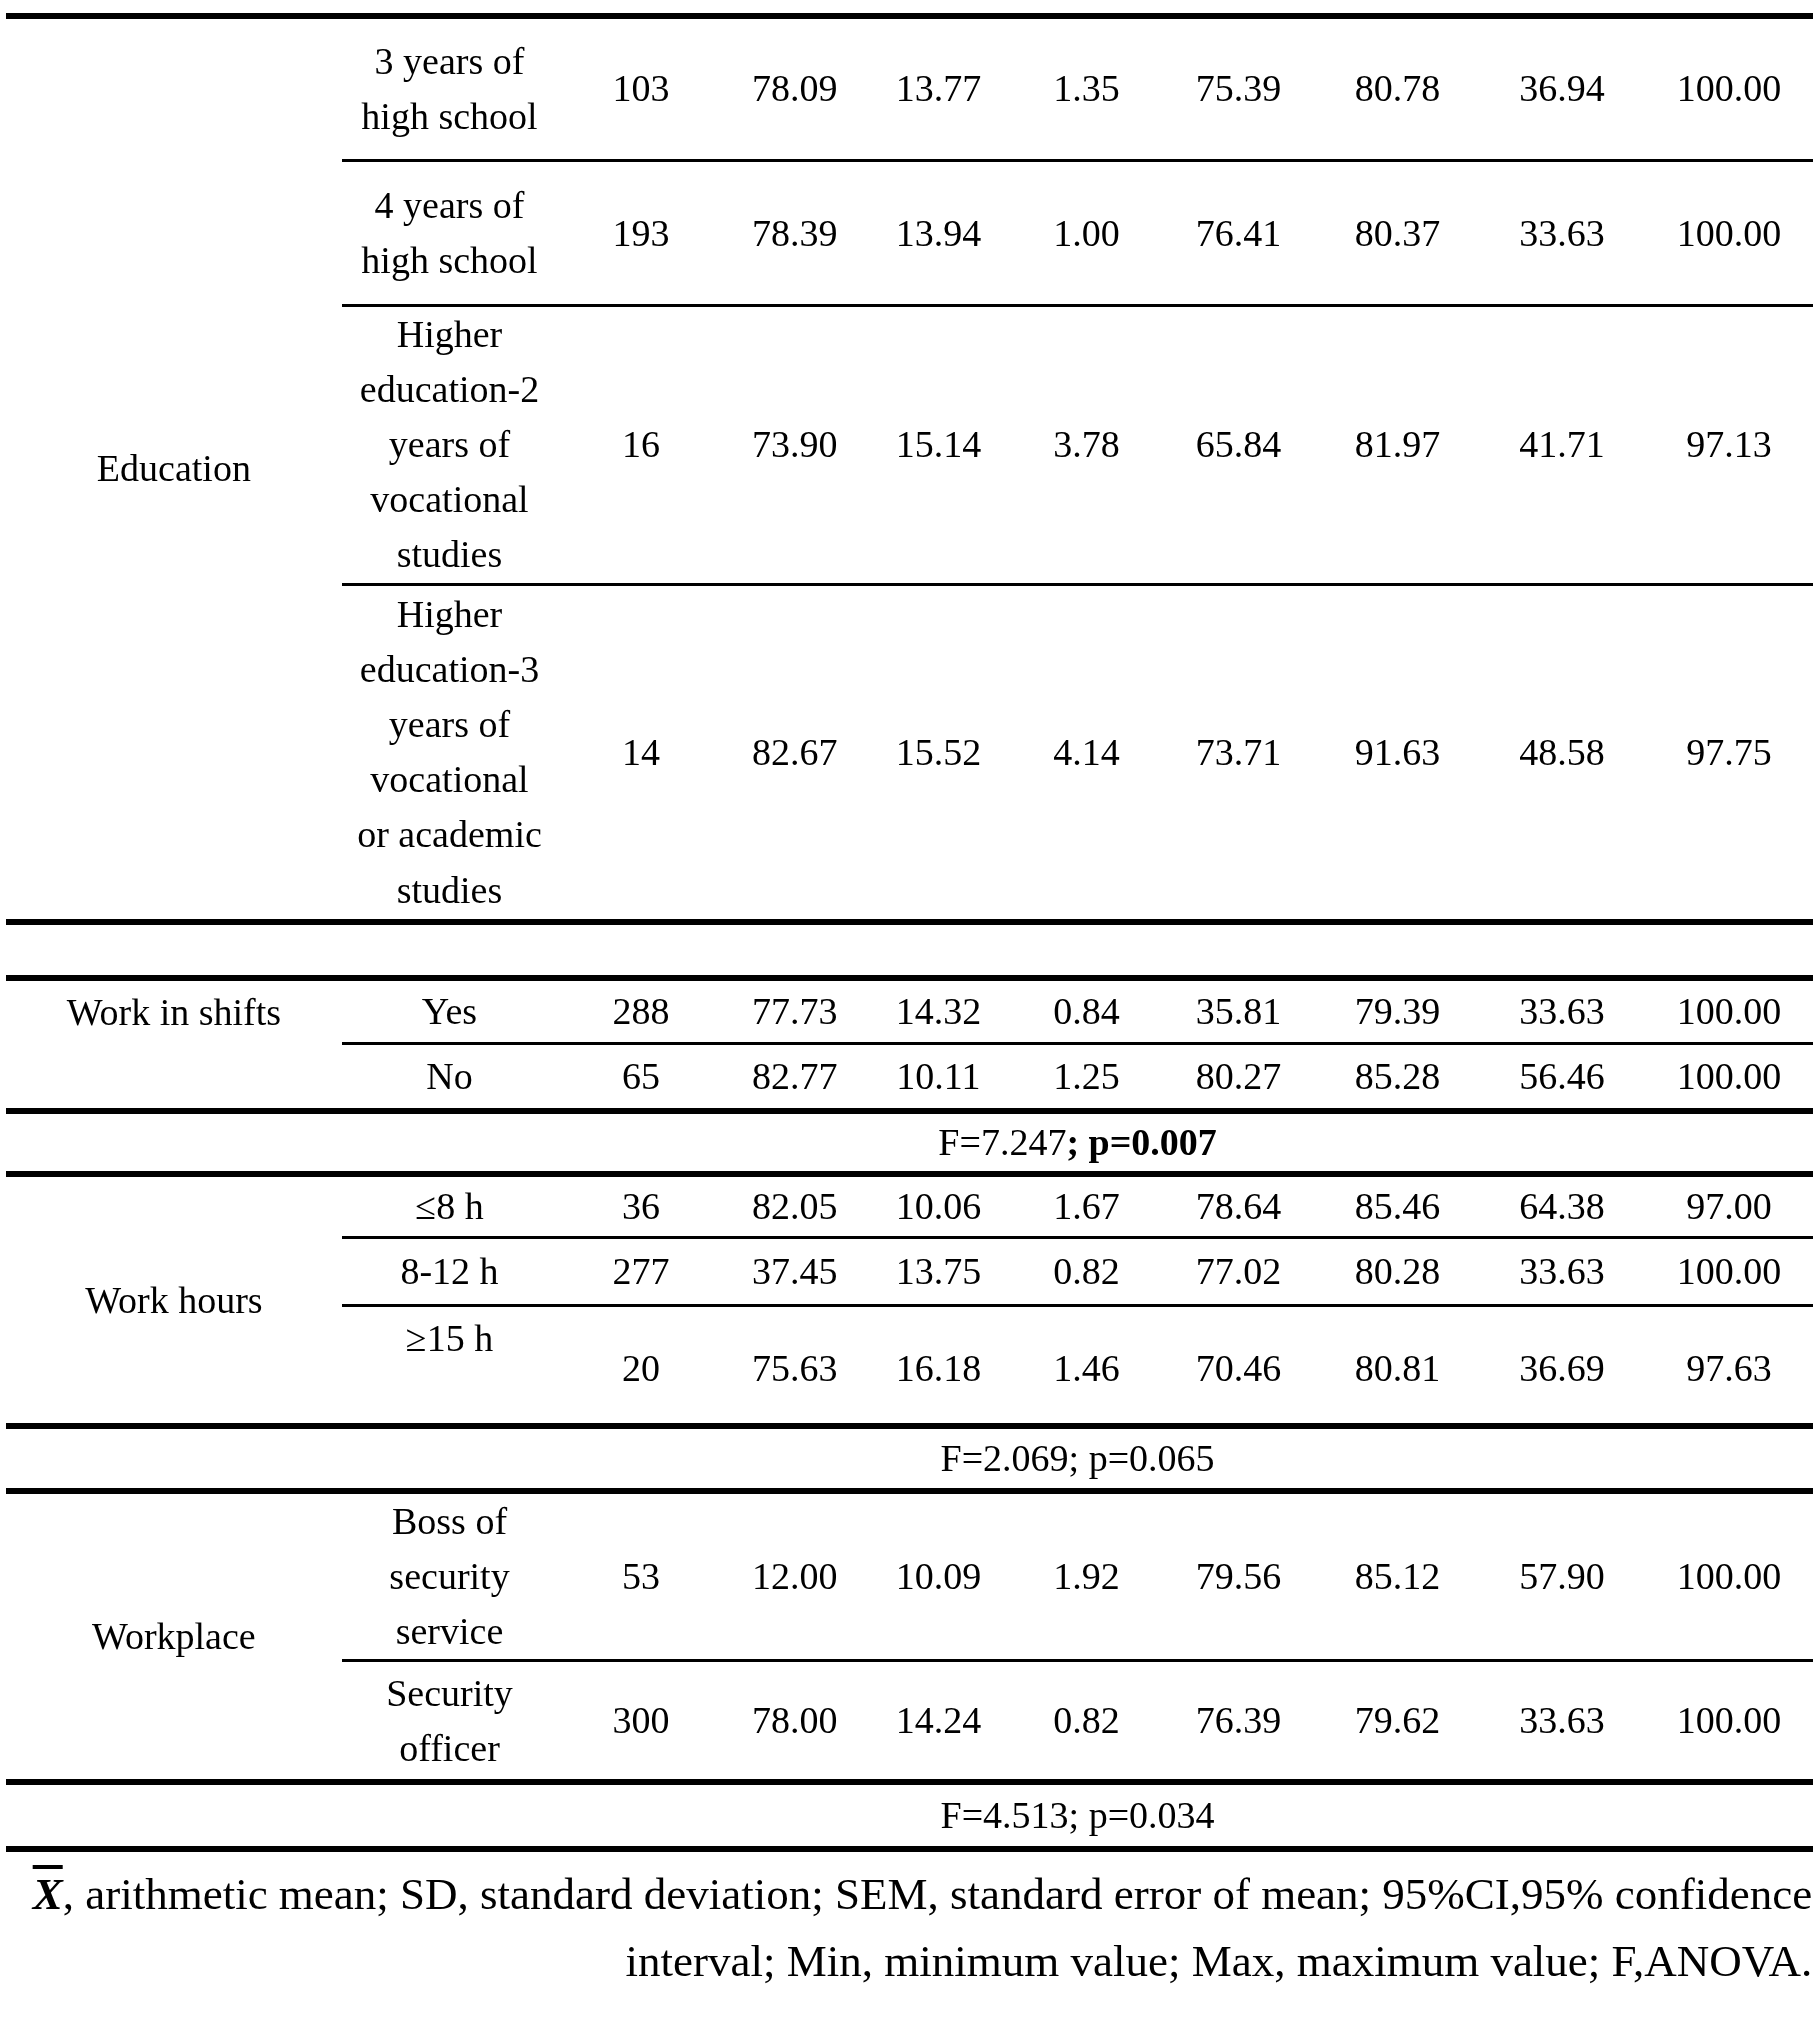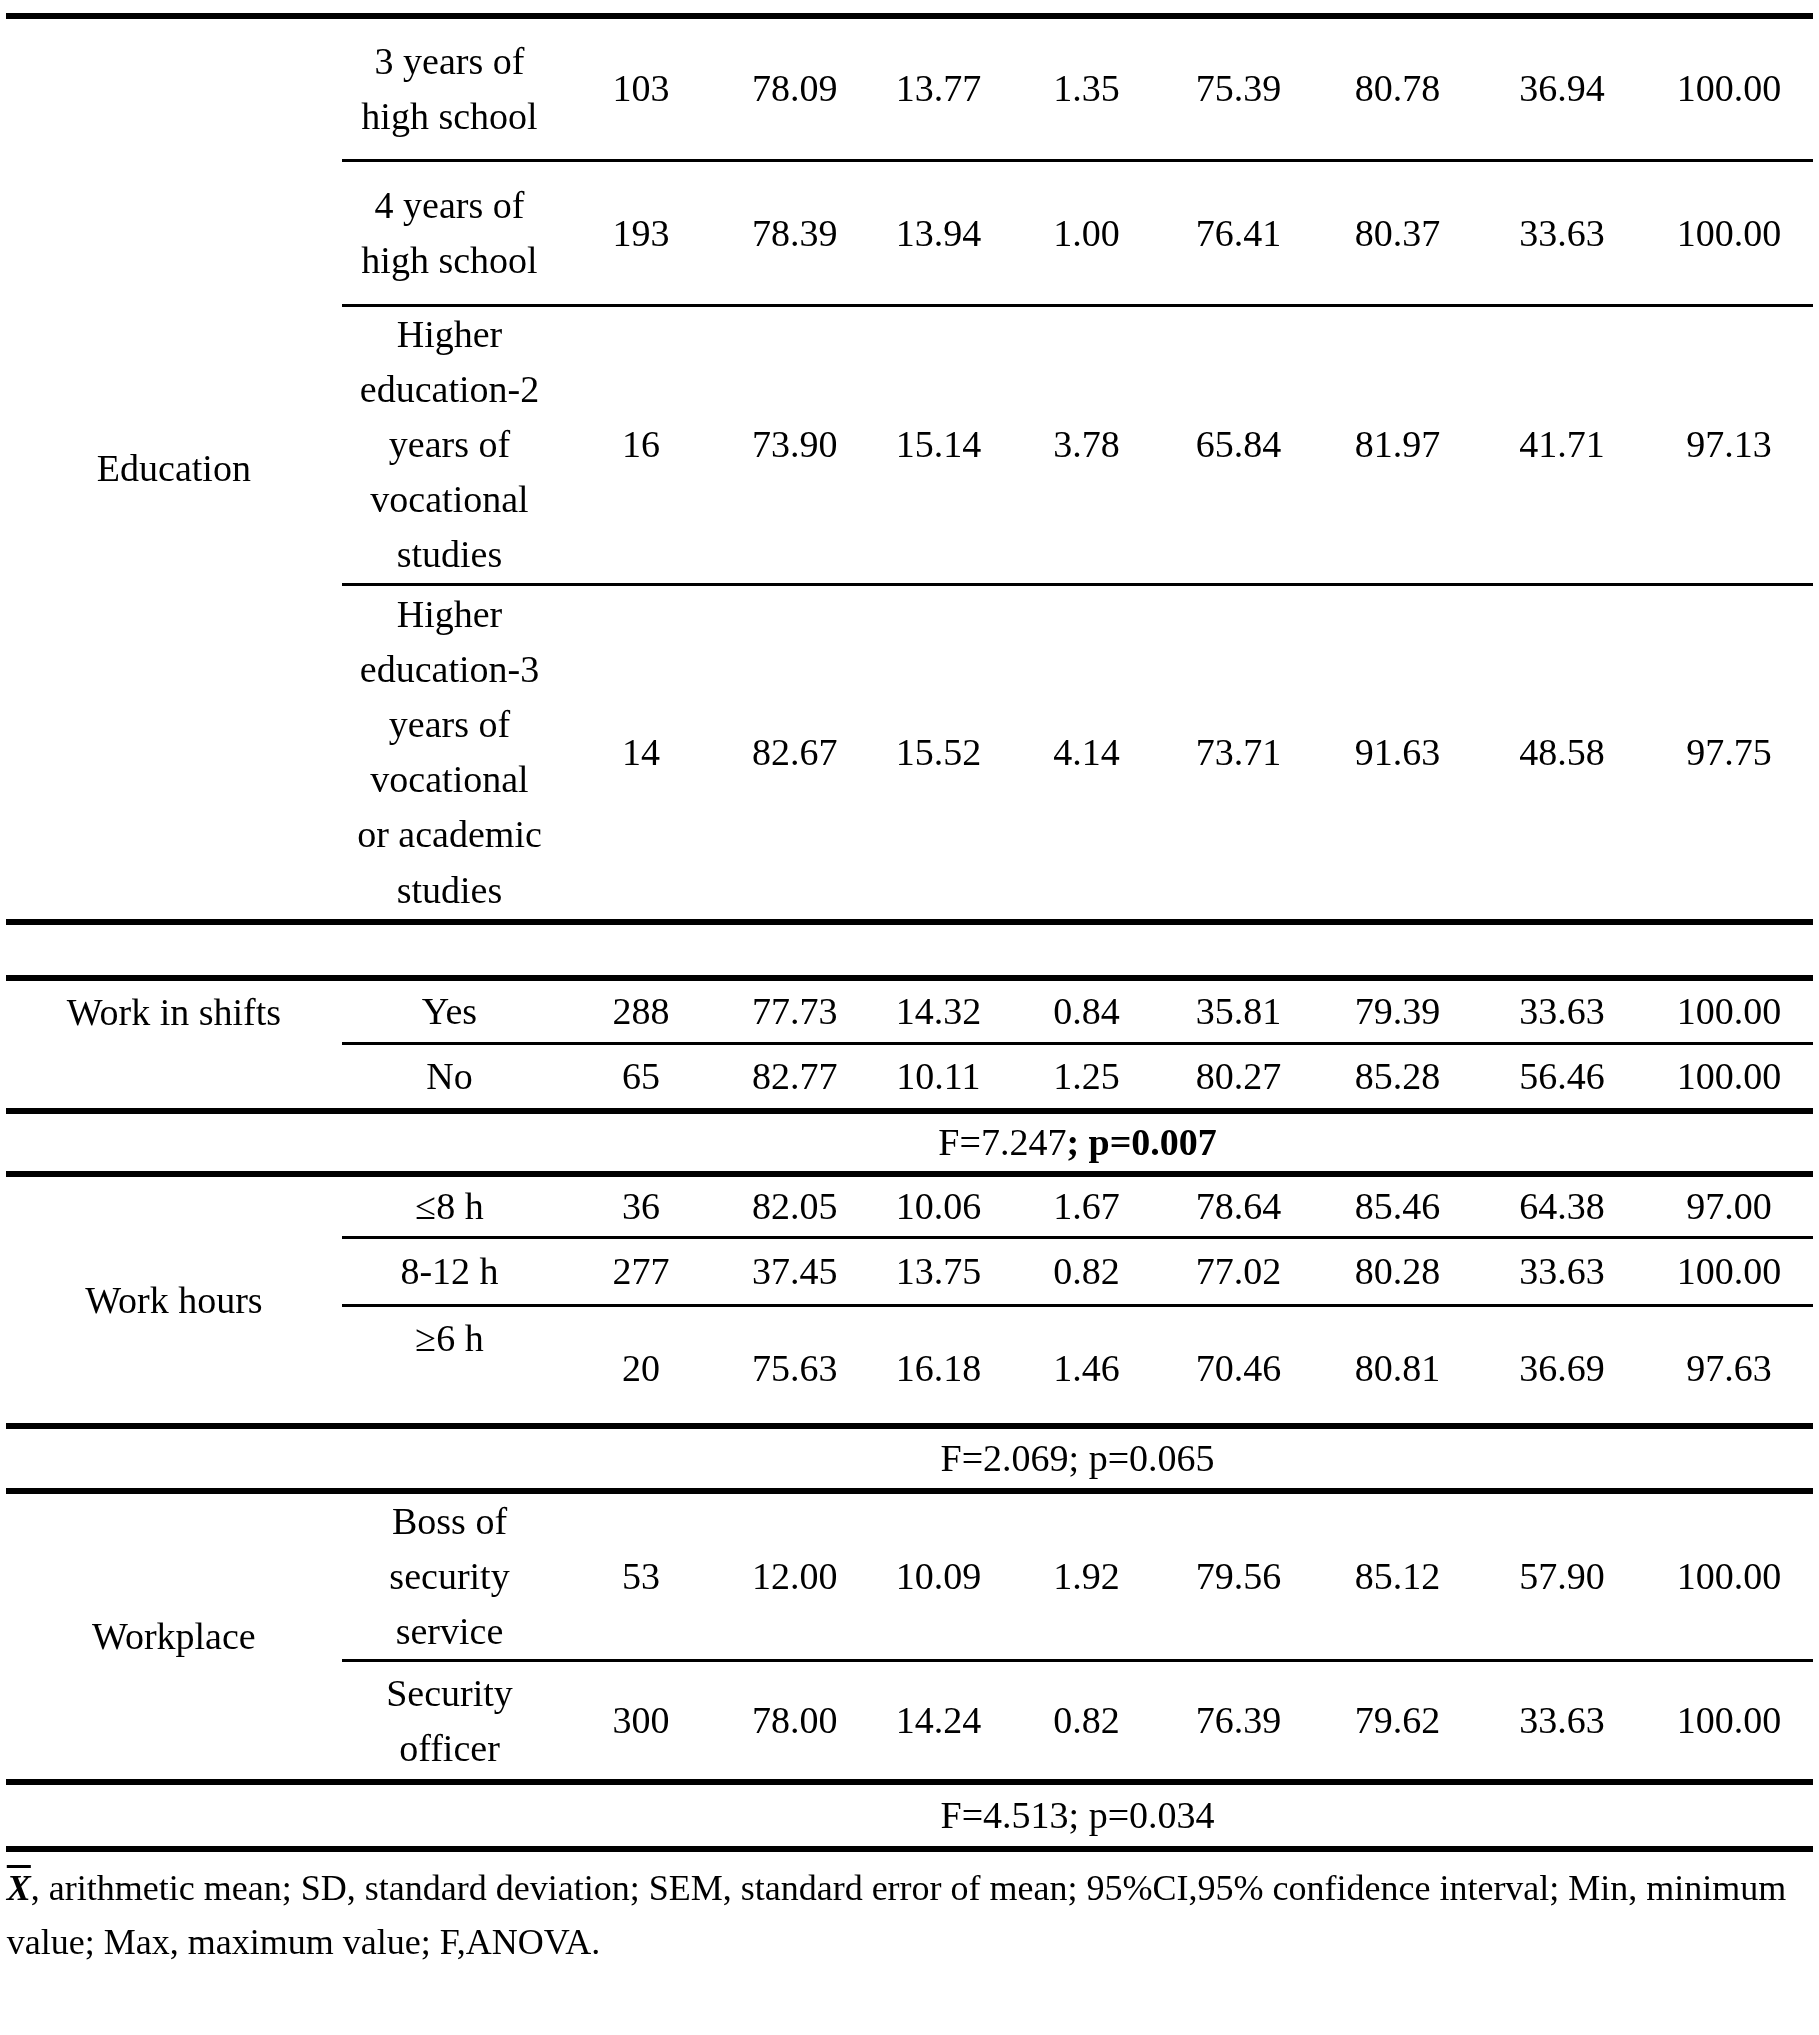--- a/index.html
+++ b/index.html
@@ -36,23 +36,23 @@
   
   td.fr { border-bottom: 6.3px solid #000; }
   
   td.bb { border-bottom: 6.8px solid #000; }
   
   td.top-label { vertical-align: top; padding-top: 4.8px; }
   td.low-num   { vertical-align: top; padding-top: 34px; }
   .fstat-bold { font-weight: bold; }
   .footnote {
     margin: 8.7px 6.8px 0 6.8px;
-    font-size: 36px;
+    font-size: 45px;
     line-height: 1.5;
-    text-align: left;
+    text-align: right;
   }
   .xbar {
     font-weight: bold;
     font-style: italic;
     text-decoration: overline;
   }
 </style>
 </head>
 <body>
 
@@ -178,21 +178,21 @@
     <td class="pr">277</td>
     <td class="pr">37.45</td>
     <td class="pr">13.75</td>
     <td class="pr">0.82</td>
     <td class="pr">77.02</td>
     <td class="pr">80.28</td>
     <td class="pr">33.63</td>
     <td class="pr">100.00</td>
   </tr>
   <tr style="height:121px">
-    <td class="sub fr top-label">≥6 h</td>
+    <td class="sub fr top-label">≥15 h</td>
     <td class="fr low-num">20</td>
     <td class="fr low-num">75.63</td>
     <td class="fr low-num">16.18</td>
     <td class="fr low-num">1.46</td>
     <td class="fr low-num">70.46</td>
     <td class="fr low-num">80.81</td>
     <td class="fr low-num">36.69</td>
     <td class="fr low-num">97.63</td>
   </tr>
   <tr style="height:65px">

